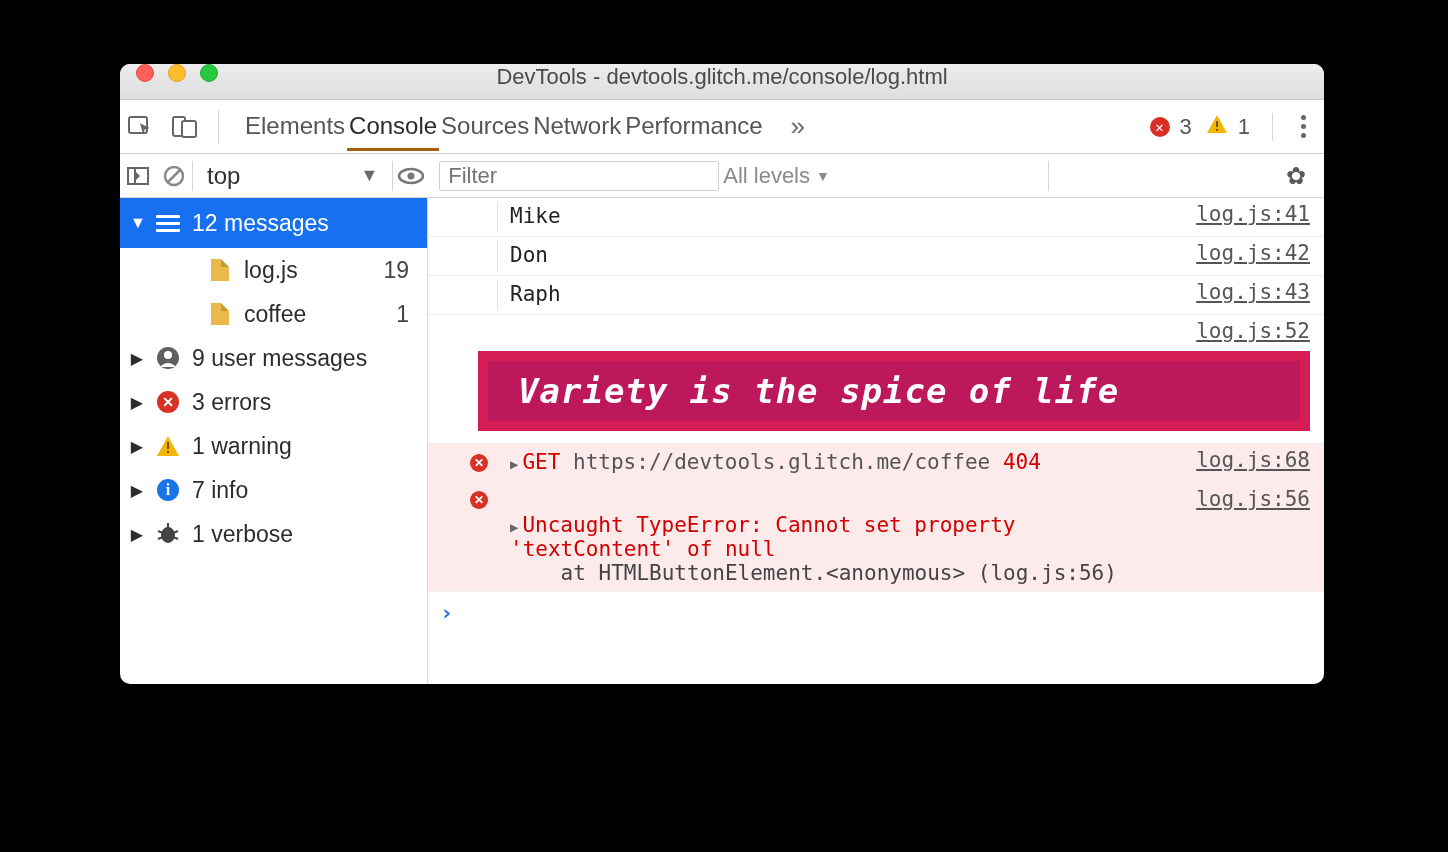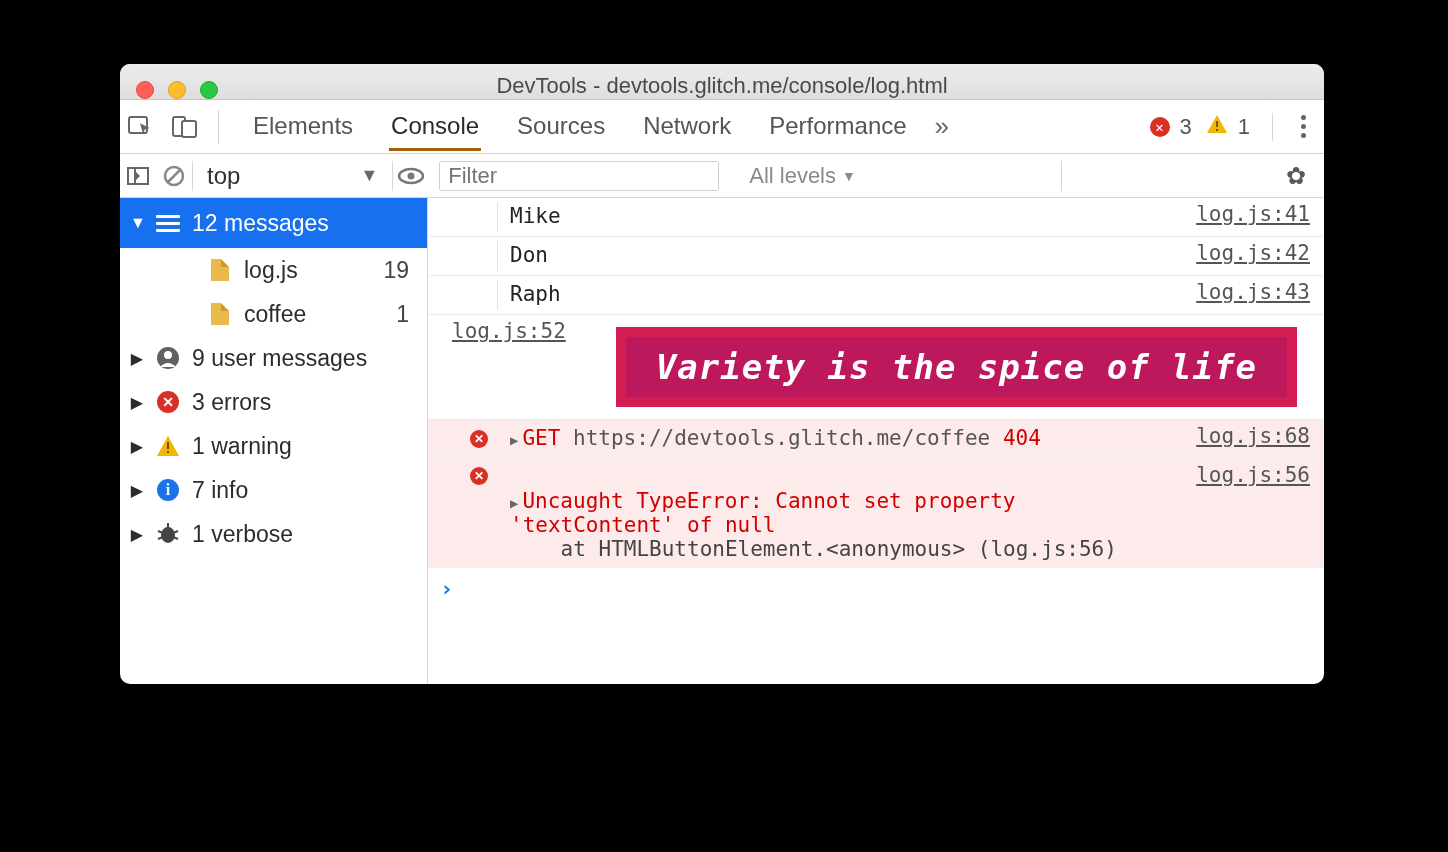--- a/index.html
+++ b/index.html
@@ -23,21 +23,21 @@
     overflow: hidden;
     display: flex;
     flex-direction: column;
   }
   
   .titlebar {
     height: 36px;
     background: linear-gradient(#ececec, #dedede);
     border-bottom: 1px solid #c7c7c7;
     display: flex;
-    align-items: flex-end;
+    align-items: flex-start;
     position: relative;
   }
   .traffic {
     display: flex;
     gap: 14px;
     padding-left: 16px;
   }
   .traffic span {
     width: 18px; height: 18px; border-radius: 50%;
     display: inline-block;
@@ -56,21 +56,21 @@
     display:flex; align-items:center;
     padding: 0 8px;
     color:#555;
   }
   .toolbar .tb-left { display:flex; align-items:center; gap:18px; padding-right:14px; }
   .icon-inspect, .icon-device {
     width:26px; height:22px; display:inline-block;
   }
   .icon-inspect svg, .icon-device svg { display:block; }
   .vsep { width:1px; height:34px; background:#d6d6d6; margin:0 6px;}
-  .tabs { display:flex; gap:34px; margin-left:26px; font-size:24px;}
+  .tabs { display:flex; margin-left:18px; font-size:24px;}
   .tab { color:#555; padding:10px 2px 8px; cursor:pointer;}
   .tab.active { color:#2a2a2a; border-bottom:3px solid #a16207;}
   .more-chevrons { margin-left:26px; color:#666; font-size:26px;}
   .tb-right { margin-left:auto; display:flex; align-items:center; gap:10px; }
   .badge {
     display:inline-flex; align-items:center; justify-content:center;
     color:#fff; font-weight:700; border-radius:50%;
     font-family: "Menlo","Consolas",monospace;
   }
   .badge.sm { width:20px; height:20px; font-size:14px; }
@@ -94,21 +94,21 @@
   .context-select .caret { color:#6a6a6a; font-size:18px; }
   .filter-input {
     margin-left:10px;
     height:30px; width:280px;
     border:1px solid #cfcfcf;
     border-radius:2px;
     font-size:22px;
     padding:2px 8px;
     color:#888;
   }
-  .levels { color:#8a8a8a; display:flex; align-items:center; gap:6px; margin-left:30px; font-size:22px;}
+  .levels { color:#8a8a8a; display:flex; align-items:center; gap:6px; margin-left:4px; font-size:22px;}
   .gear { margin-left:auto; padding:0 18px; color:#5a5a5a; font-size:24px;}
   
   .main { flex:1; display:flex; min-height:0;}
   .sidebar {
     width:308px; border-right:1px solid #d6d6d6;
     font-size:23px; color:#2c2c2c;
     overflow:hidden;
   }
   .sb-row { display:flex; align-items:center; height:44px; padding-left:10px; gap:12px;}
   .sb-row.active { background:#1670f0; color:#fff; height:50px;}
@@ -349,21 +349,21 @@
       <div class="logrow">
         <div class="gutter"></div>
         <div class="msg">Don</div>
         <a class="src srclink">log.js:42</a>
       </div>
       <div class="logrow">
         <div class="gutter"></div>
         <div class="msg">Raph</div>
         <a class="src srclink">log.js:43</a>
       </div>
-      <div class="logrow styled" style="align-items:stretch;">
+      <div class="logrow styled" style="flex-direction:column;align-items:stretch;">
         <div style="display:flex;">
           <div class="msg" style="flex:1;"></div>
           <a class="src srclink">log.js:52</a>
         </div>
         <div class="styled-box">Variety is the spice of life</div>
       </div>
       <div class="logrow err">
         <div class="gutter" style="border:none;">
             <span class="err-badge">✕</span>
           </div>

